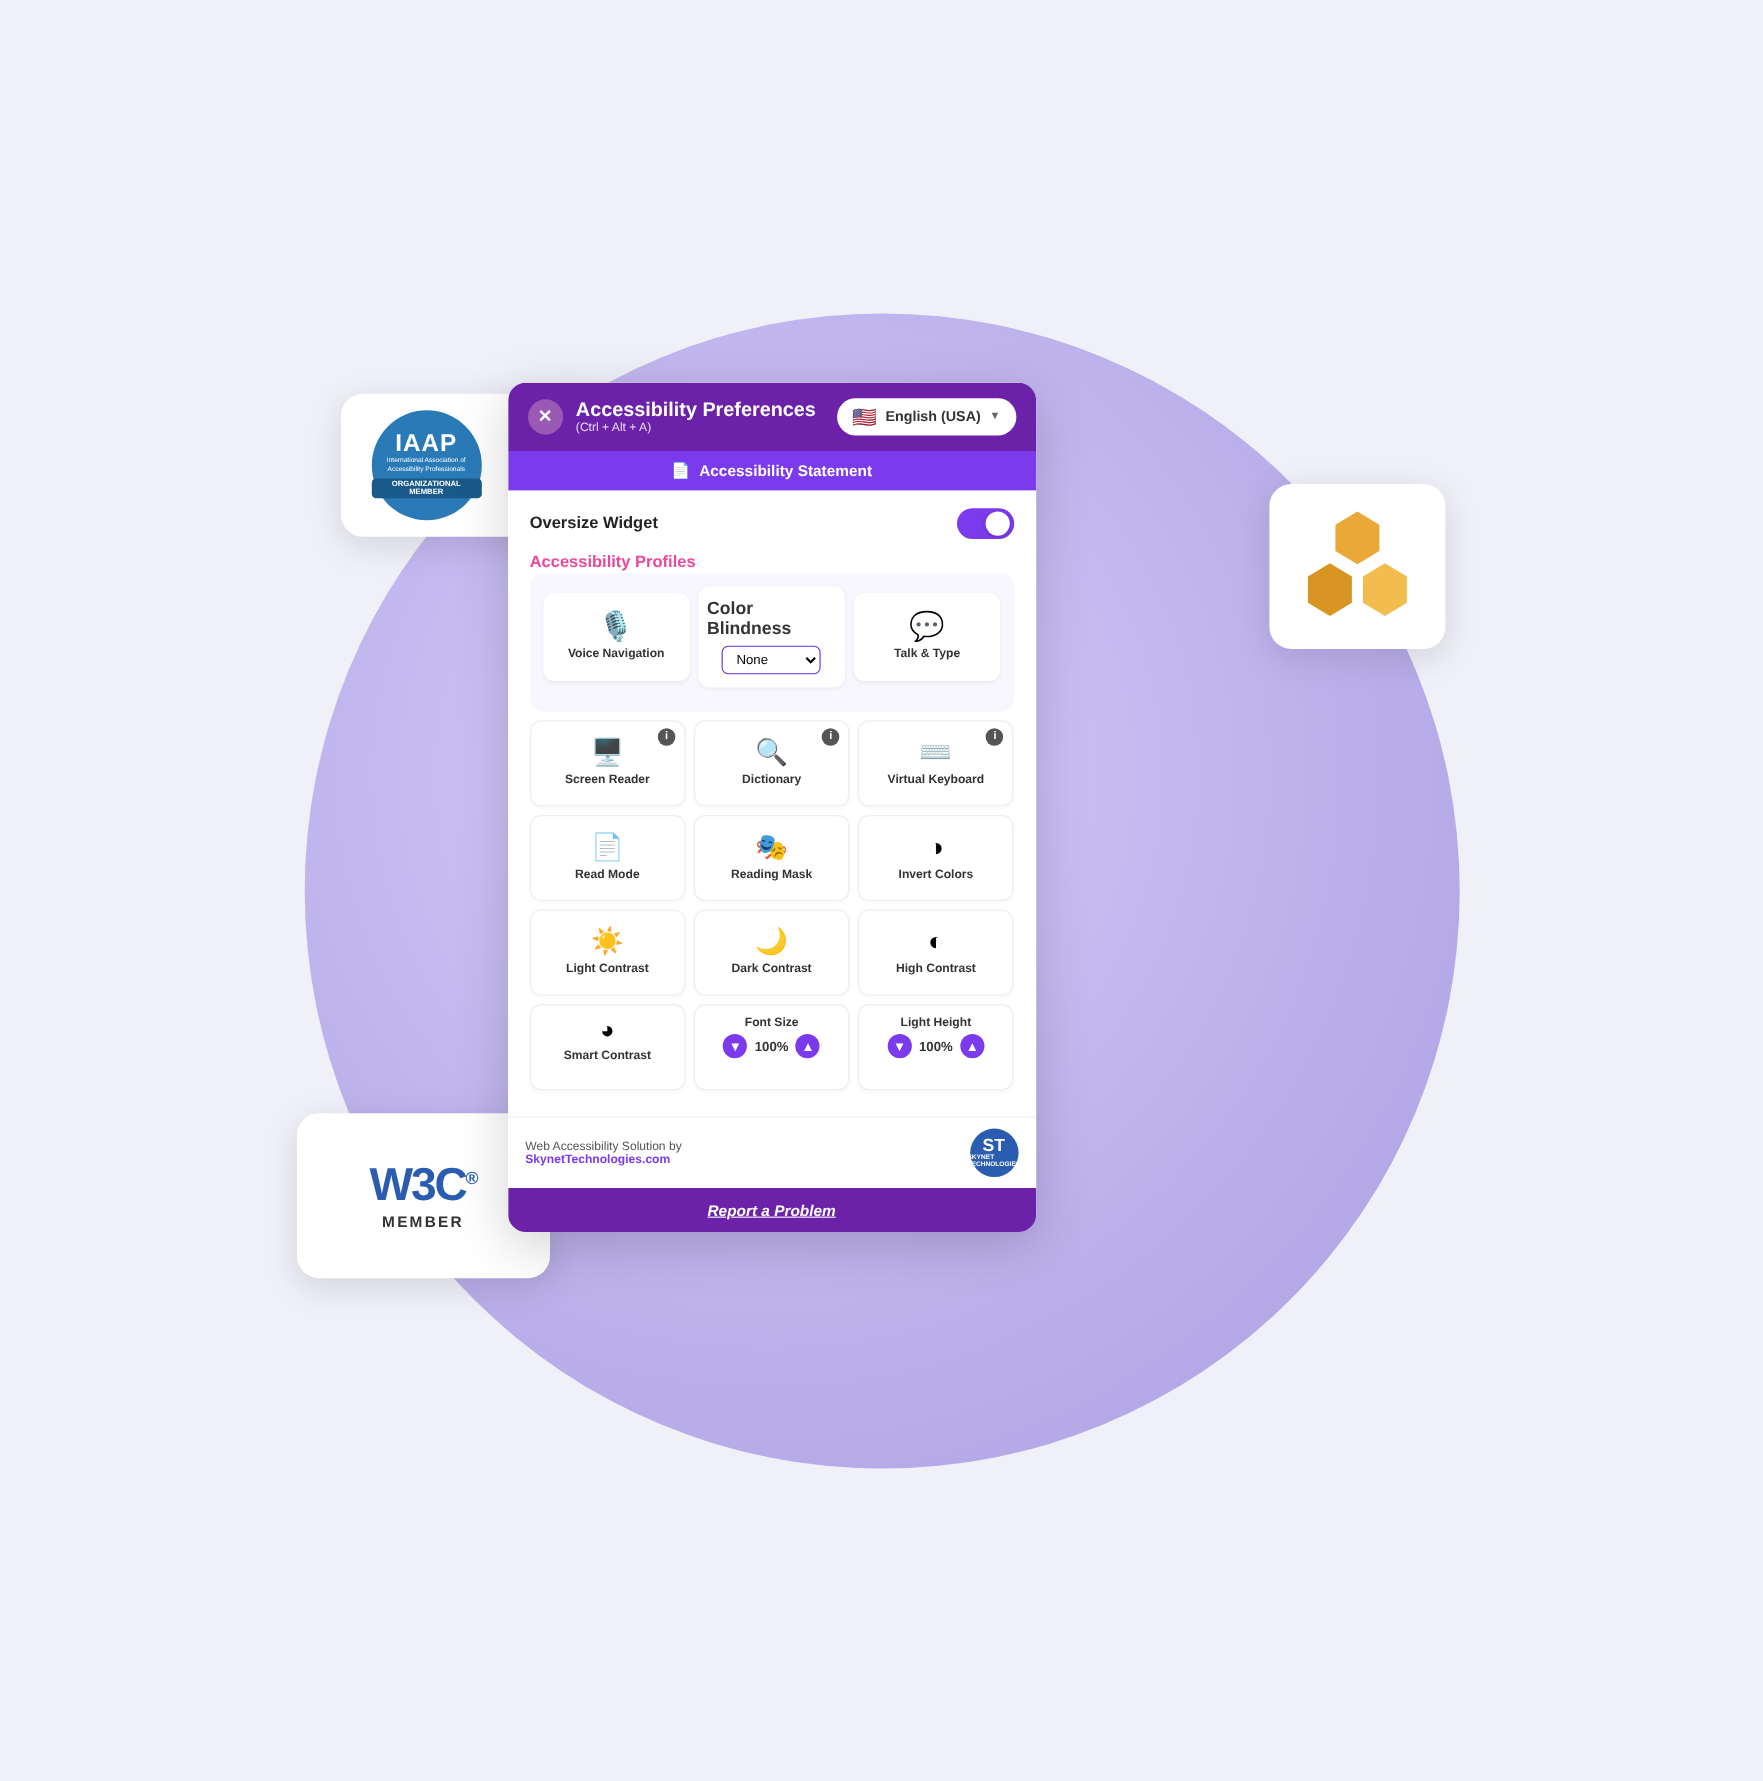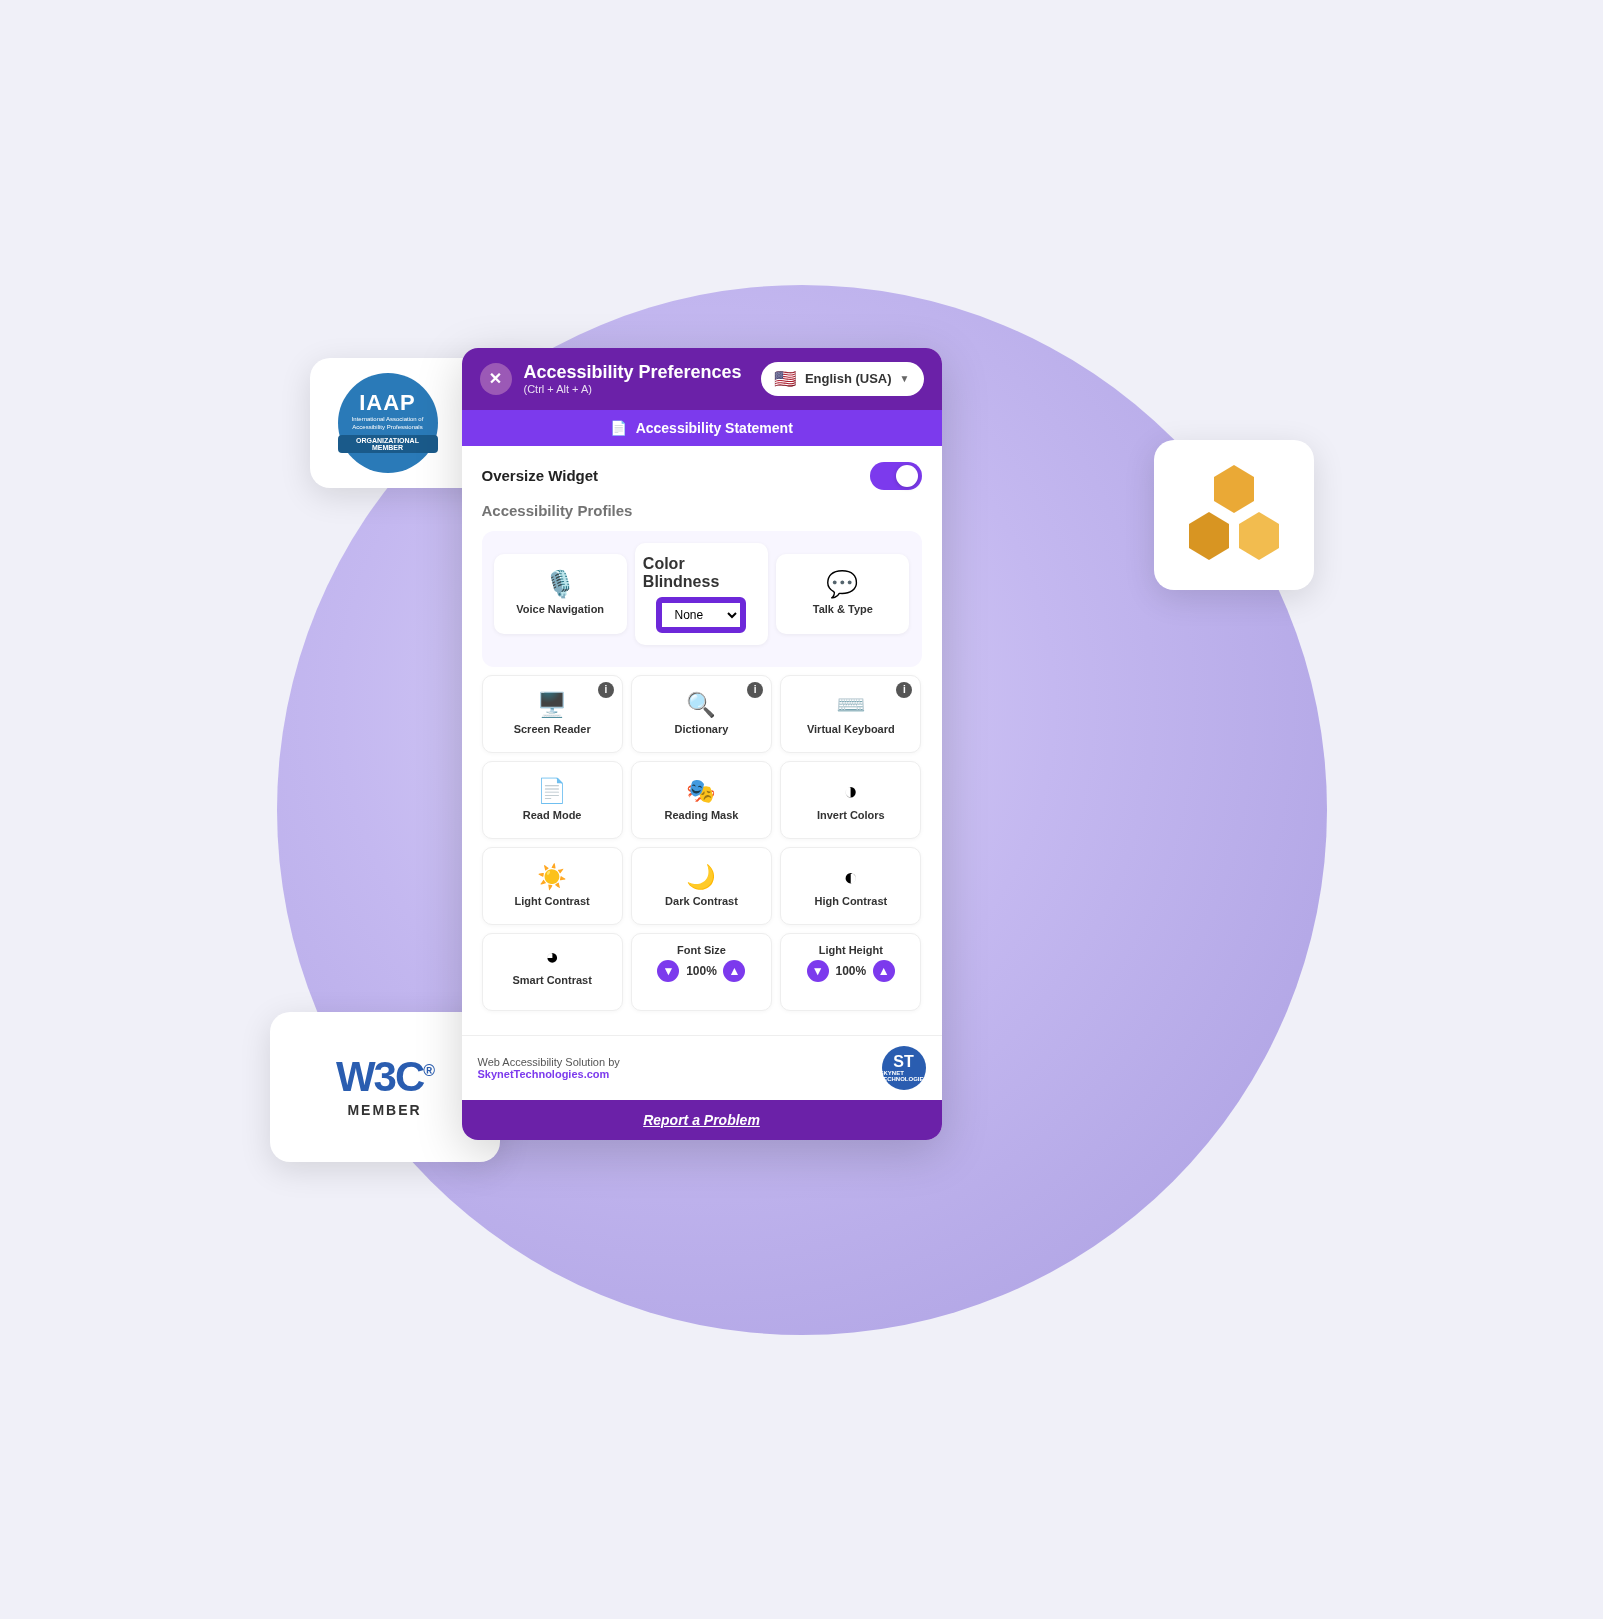--- a/index.html
+++ b/index.html
@@ -274,22 +274,22 @@
       background: white;
       position: absolute;
       top: 3px;
       right: 4px;
       box-shadow: 0 1px 4px rgba(0,0,0,0.2);
     }
 
     .profiles-label {
       font-size: 15px;
       font-weight: 700;
-      color: #737373;
-      margin-bottom: 12px;
+      color: #ec4899;
+      margin-bottom: 2px;
     }
 
     
     .profiles-section {
       background: #f8f6ff;
       border-radius: 12px;
       padding: 12px;
       margin-bottom: 8px;
     }
 
@@ -342,21 +342,21 @@
       box-shadow: 0 1px 4px rgba(0,0,0,0.06);
     }
 
     .color-blindness-label {
       font-size: 16px;
       font-weight: 600;
       color: #333;
     }
 
     .color-blindness-select {
-      border: 6px solid #6d28d9;
+      border: 1px solid #6d28d9;
       border-radius: 6px;
       padding: 4px 8px;
       font-size: 12px;
       background: white;
       cursor: pointer;
       width: 90px;
     }
 
     
     .feature-grid {

